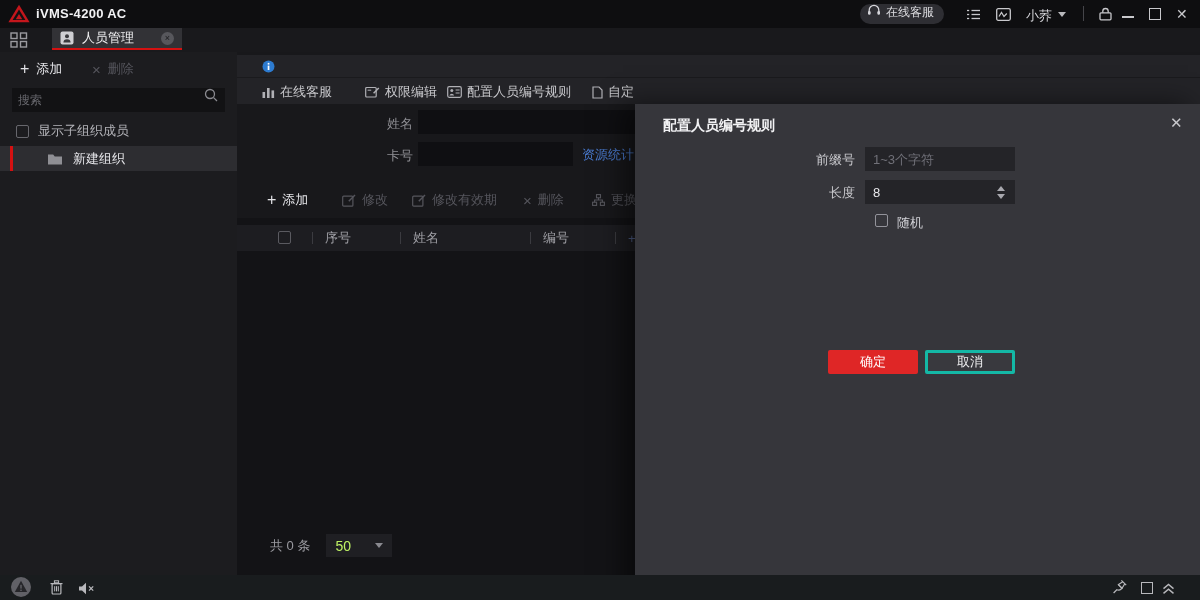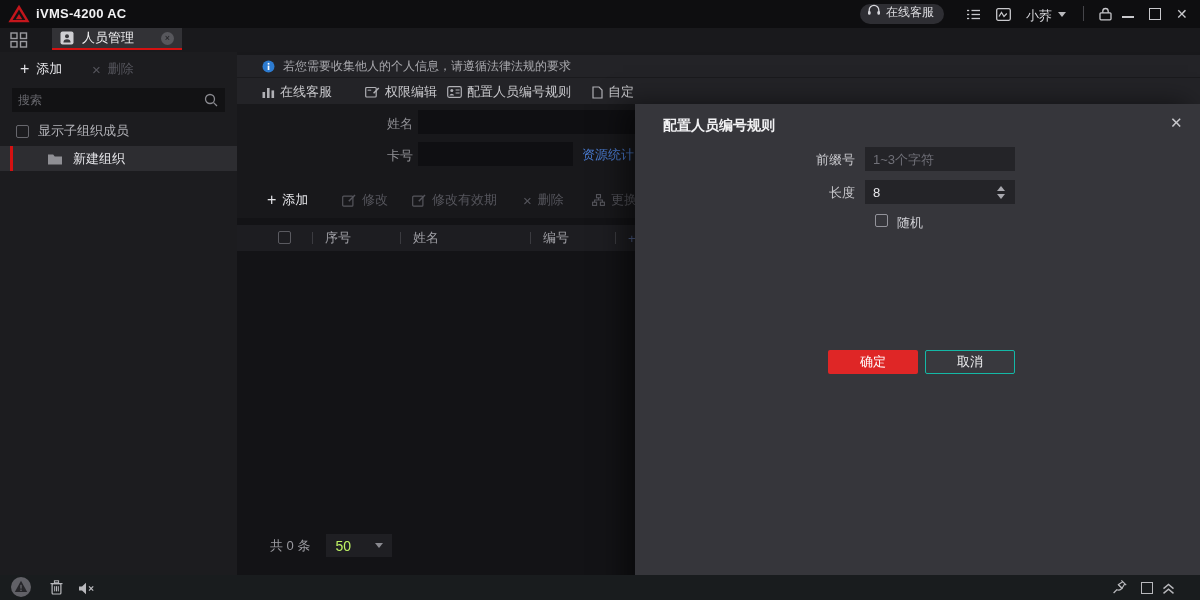--- a/index.html
+++ b/index.html
@@ -31,21 +31,21 @@
     display:flex;align-items:center;justify-content:center;line-height:1;}
 
   
   #bodyrow{position:absolute;left:0;top:52px;width:1200px;height:523px;background:#141416;}
 
   
   #sidebar{position:absolute;left:0;top:0;width:237px;height:523px;background:#1c1c1f;}
   .side-btn{font-size:13px;display:flex;align-items:center;gap:7px;}
   .glyph-plus{font-size:16px;line-height:1;}
   .glyph-x{font-size:15px;line-height:1;}
-  .search-box{position:absolute;left:12px;top:36px;width:213px;height:24px;background:#121214;display:flex;align-items:center;gap:12px;}
+  .search-box{position:absolute;left:12px;top:36px;width:213px;height:24px;background:#121214;display:flex;gap:12px;}
   .search-box input{flex:1;background:transparent;border:none;outline:none;color:#cfcfd3;font-size:12px;padding:0 6px;
     font-family:"Liberation Sans","DejaVu Sans",sans-serif;}
   .search-box input::placeholder{color:#67676d;}
   .cbx{width:13px;height:13px;border:1px solid #67676d;border-radius:2px;box-sizing:border-box;background:transparent;}
   .side-check{position:absolute;left:16px;top:70px;gap:9px;}
   .side-check span{font-size:13px;color:#b5b5ba;}
   .org-item{position:absolute;left:0;top:94px;width:237px;height:25px;background:#2d2d31;display:flex;align-items:center;}
   .org-red{width:3px;height:25px;background:#d41111;}
   .org-item span{font-size:13px;color:#e8e8ec;margin-left:10px;}
 
@@ -87,21 +87,21 @@
   .stepper{position:absolute;left:358px;width:16px;height:24px;display:flex;flex-direction:column;
     align-items:center;justify-content:center;gap:3px;}
   .st-up{width:0;height:0;border-left:4px solid transparent;border-right:4px solid transparent;border-bottom:5px solid #a8a8ae;}
   .st-dn{width:0;height:0;border-left:4px solid transparent;border-right:4px solid transparent;border-top:5px solid #a8a8ae;}
   .d-check{position:absolute;left:240px;top:110px;display:flex;align-items:flex-start;gap:9px;}
   .d-check .cbx{border-color:#93939a;}
   .d-check span{font-size:13px;color:#d0d0d5;}
   .btn{position:absolute;top:246px;width:90px;height:24px;font-size:13px;display:flex;align-items:center;
     justify-content:center;box-sizing:border-box;border-radius:2px;}
   .btn-ok{left:193px;background:#df2626;color:#fff;}
-  .btn-cancel{left:290px;background:#39393e;border:1px solid #14b8a6;color:#f0f0f2;}
+  .btn-cancel{left:290px;background:#39393e;border:3px solid #14b8a6;color:#f0f0f2;}
 
   
   #statusbar{position:absolute;left:0;top:575px;width:1200px;height:25px;background:#191c1e;}
   .sb-ic{position:absolute;top:5px;color:#b8b8bc;}
   .sb-max{position:absolute;left:1141px;top:7px;width:10px;height:10px;border:1.5px solid #b8b8bc;}
 </style>
 </head>
 <body>
 
 <div id="titlebar">
@@ -220,21 +220,20 @@
 
   <div id="main">
     <div class="info-row">
       <span style="margin-left:25px;display:flex;">
         <svg width="13" height="13">
             <circle cx="6.5" cy="6.5" r="6" fill="#2d7bd0"></circle>
             <rect x="5.7" y="5.6" width="1.7" height="4.4" fill="#fff"></rect>
             <rect x="5.7" y="2.9" width="1.7" height="1.7" fill="#fff"></rect>
           </svg>
       </span>
-      <span>若您需要收集他人的个人信息，请遵循法律法规的要求</span>
     </div>
 
     <div class="main-toolbar">
       <div class="mt-item" style="left:25px;">
         <span style="display:flex;">
           <svg width="13" height="12">
               <rect x="0.5" y="6" width="2.6" height="6" fill="#b0b0b5"></rect>
               <rect x="5" y="2" width="2.6" height="10" fill="#b0b0b5"></rect>
               <rect x="9.5" y="4.4" width="2.6" height="7.6" fill="#b0b0b5"></rect>
             </svg>

